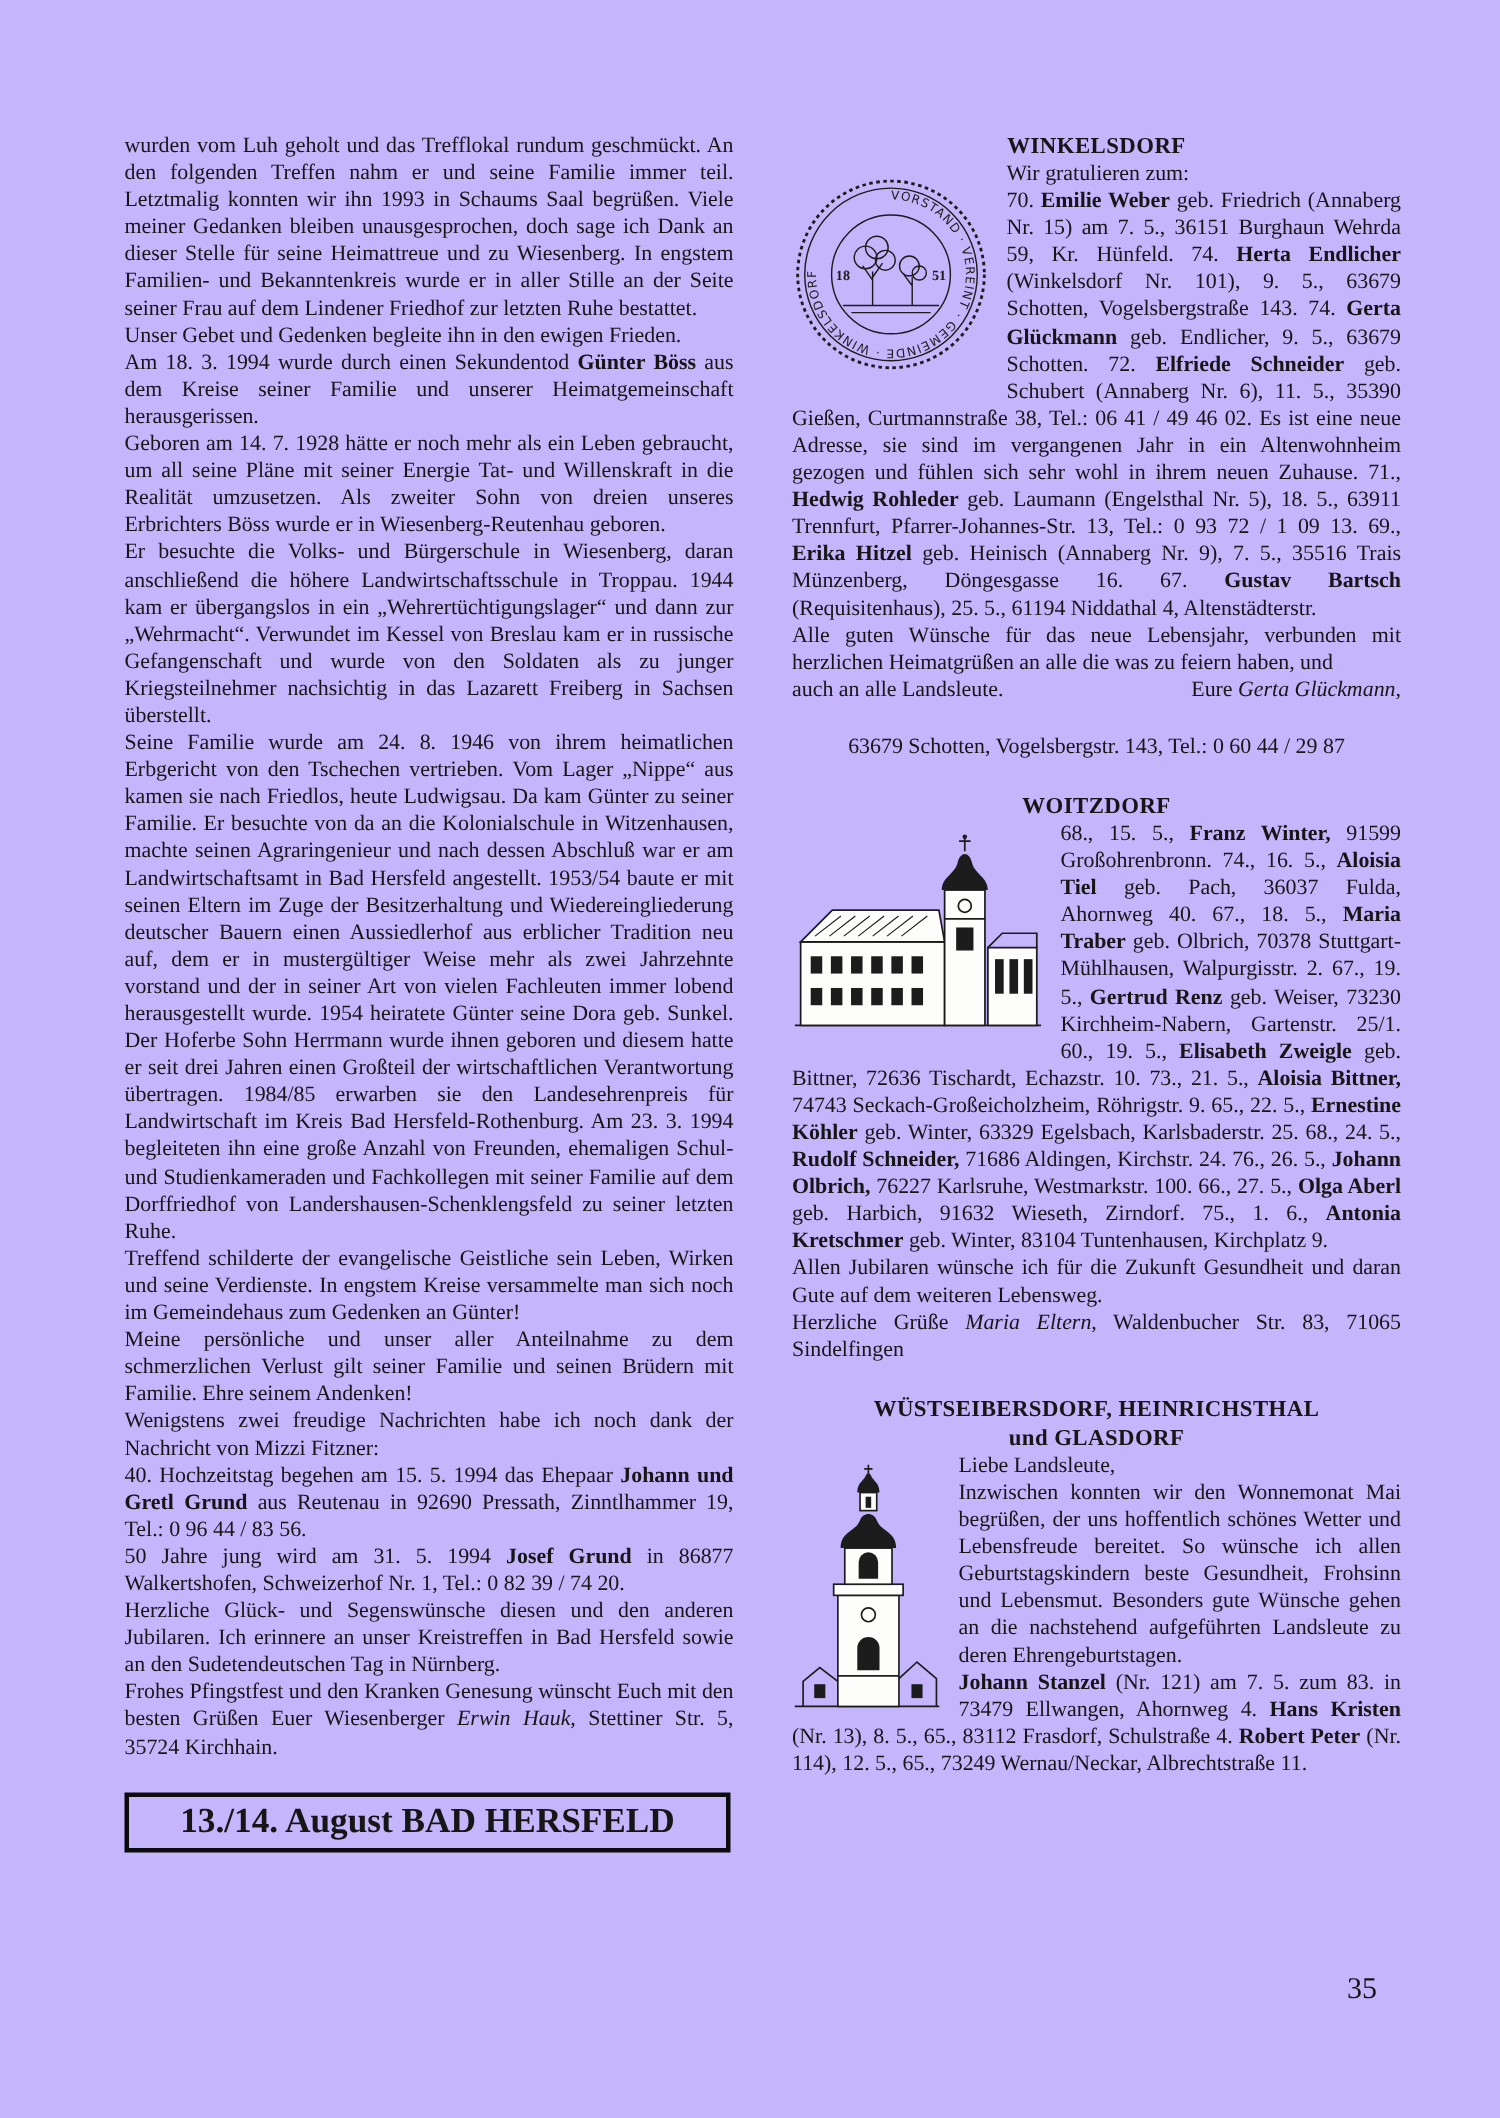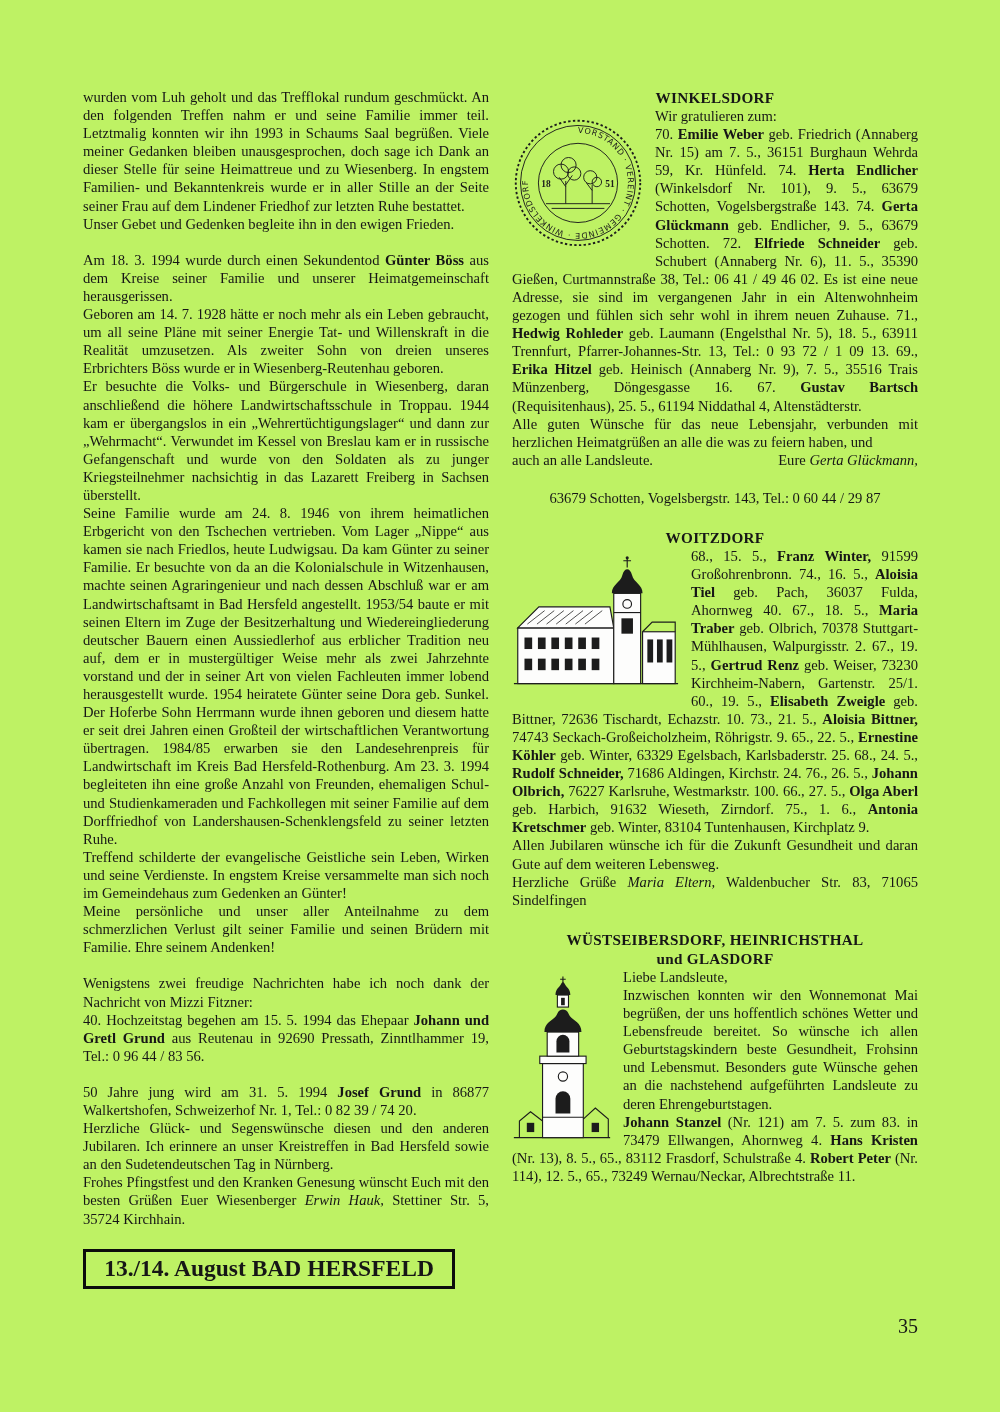--- a/index.html
+++ b/index.html
@@ -1,48 +1,48 @@
 <!DOCTYPE html>
 <html lang="de"><head>
 <meta charset="utf-8">
 <style>
   * { margin:0; padding:0; box-sizing:border-box; }
   html,body { background:#ffffff; }
   body { width:1000px; }
   .page {
     position:relative;
     width:1000px; height:1412px;
-    background:#bef264;
+    background:#c4b5fd;
     font-family:"Liberation Serif","DejaVu Serif",serif;
     color:#161616;
     overflow:hidden;
   }
   .col {
     position:absolute; top:88px; width:406px;
     font-size:14.6px; line-height:18.1px;
     text-align:justify;
   }
   .col-left  { left:83px; }
-  .col-right { left:512px; }
+  .col-right { left:528px; }
   p { margin:0; }
-  .gap { margin-top:18px; }
+  .gap { }
   .section { margin-top:0; }
   .section + .section { margin-top:21px; }
   .section-title {
     clear:both;
     text-align:center; font-weight:bold; font-size:15.2px;
     letter-spacing:0.3px; line-height:19px;
   }
   .float-art { float:left; margin:4px 11px 4px 0; }
   .float-art svg { display:block; }
   .line-split { display:flex; justify-content:space-between; }
   .center-line { text-align:center;margin-top:20px; }
   .event-box {
     margin-top:21px;
-    width:372px;
+    width:404px;
     border:3px solid #0c0c0c;
     text-align:center;
     font-weight:bold;
     font-size:23.5px;
     line-height:30px;
     padding:1px 2px 3px;
   }
   .page-number {
     position:absolute; top:1315px; right:82px;
     font-size:20px;

